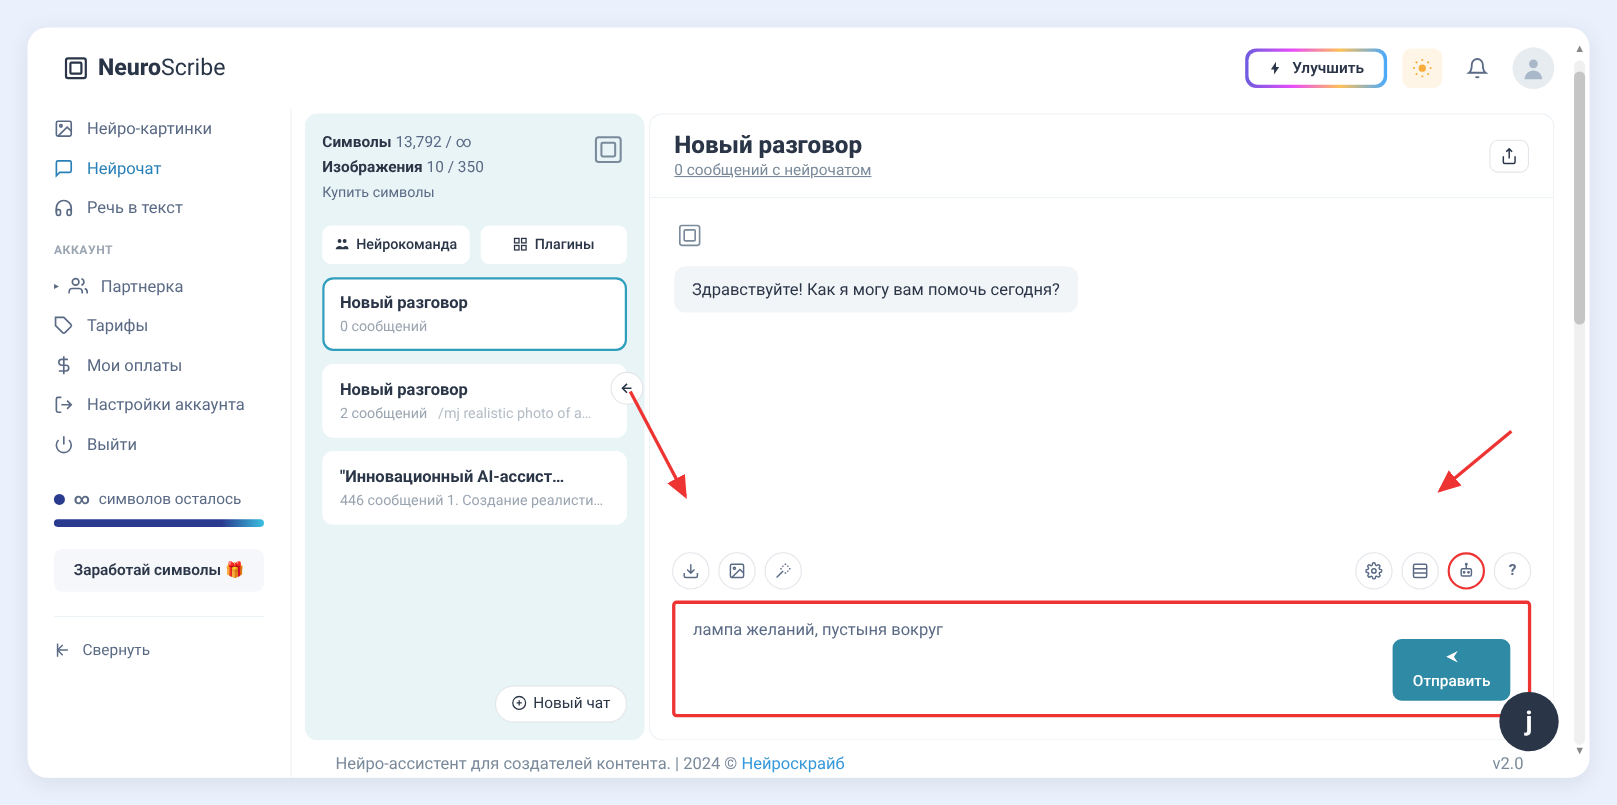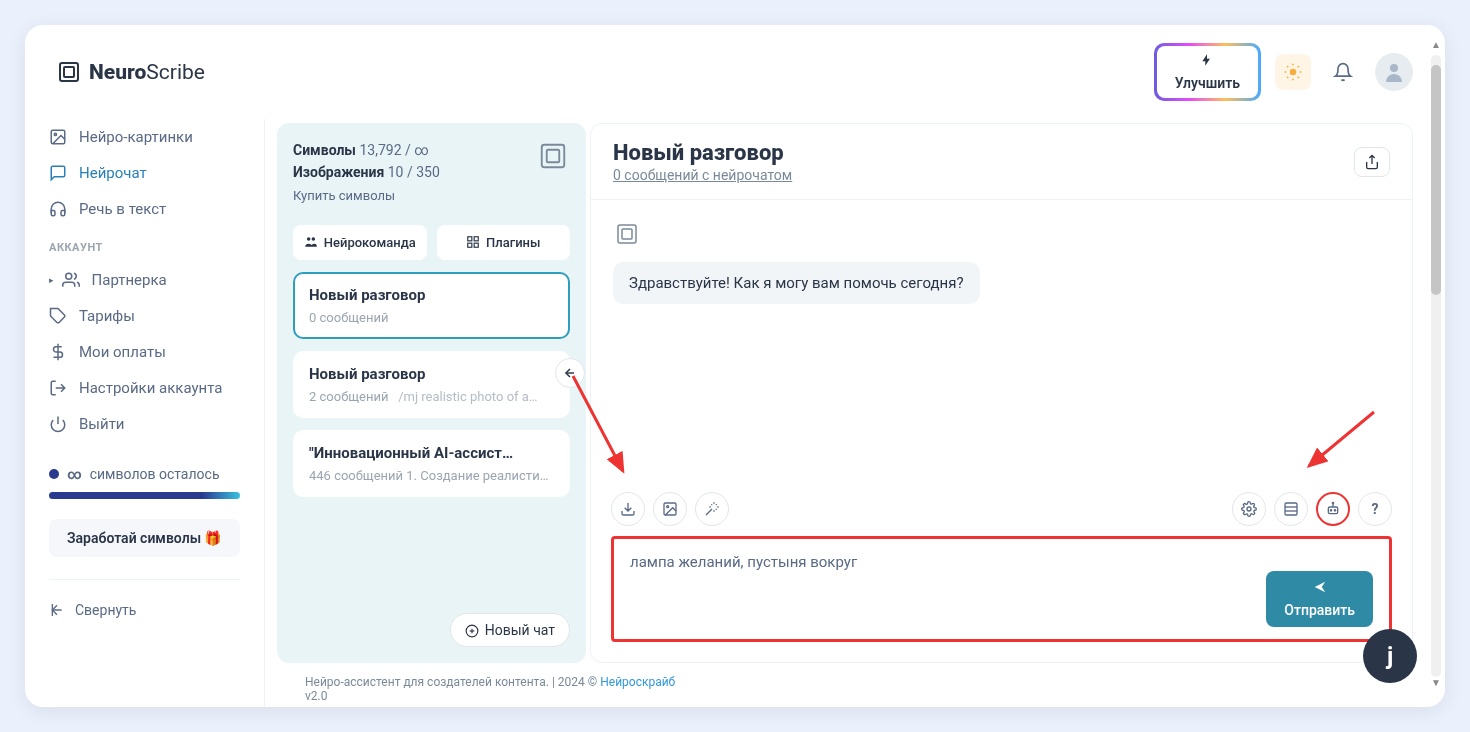--- a/index.html
+++ b/index.html
@@ -78,21 +78,20 @@
     .upgrade-inner {
       background: #fff;
       border-radius: 8px;
       padding: 7px 18px;
       display: flex;
       align-items: center;
       gap: 8px;
       color: #2a3547;
       font-weight: 600;
       font-size: 14px;
-      flex-direction: column;
     }
     .icon-btn {
       width: 36px;
       height: 36px;
       display: flex;
       align-items: center;
       justify-content: center;
       color: #5a6a85;
       border-radius: 8px;
       cursor: pointer;
@@ -242,21 +241,21 @@
       white-space: nowrap; overflow: hidden; text-overflow: ellipsis;
     }
     .new-chat-btn {
       align-self: flex-end;
       margin-top: 16px;
       padding: 8px 14px;
       background: #fff;
       border: 1px solid #e2e6ea;
       border-radius: 20px;
       display: flex;
-      align-items: flex-end;
+      align-items: flex-start;
       gap: 6px;
       cursor: pointer;
       font-size: 14px;
     }
     .collapse-circle {
       position: absolute;
       left: 278px;
       top: 235px;
       width: 30px; height: 30px;
       background: #fff;
@@ -359,23 +358,22 @@
     }
     .annotation-arrow {
       position: absolute;
       pointer-events: none;
       z-index: 20;
     }
     .footer {
       padding: 12px 28px 4px;
       color: #7a8a9a;
       display: flex;
-      justify-content: flex-start;
-      font-size: 12px;
-      flex-direction: column;
+      justify-content: space-between;
+      font-size: 15px;
     }
     .footer a { color: #3498db; text-decoration: none; }
     .widget-bubble {
       position: absolute;
       right: 28px;
       bottom: 24px;
       width: 54px; height: 54px;
       border-radius: 50%;
       background: #2a3547;
       color: #fff;

